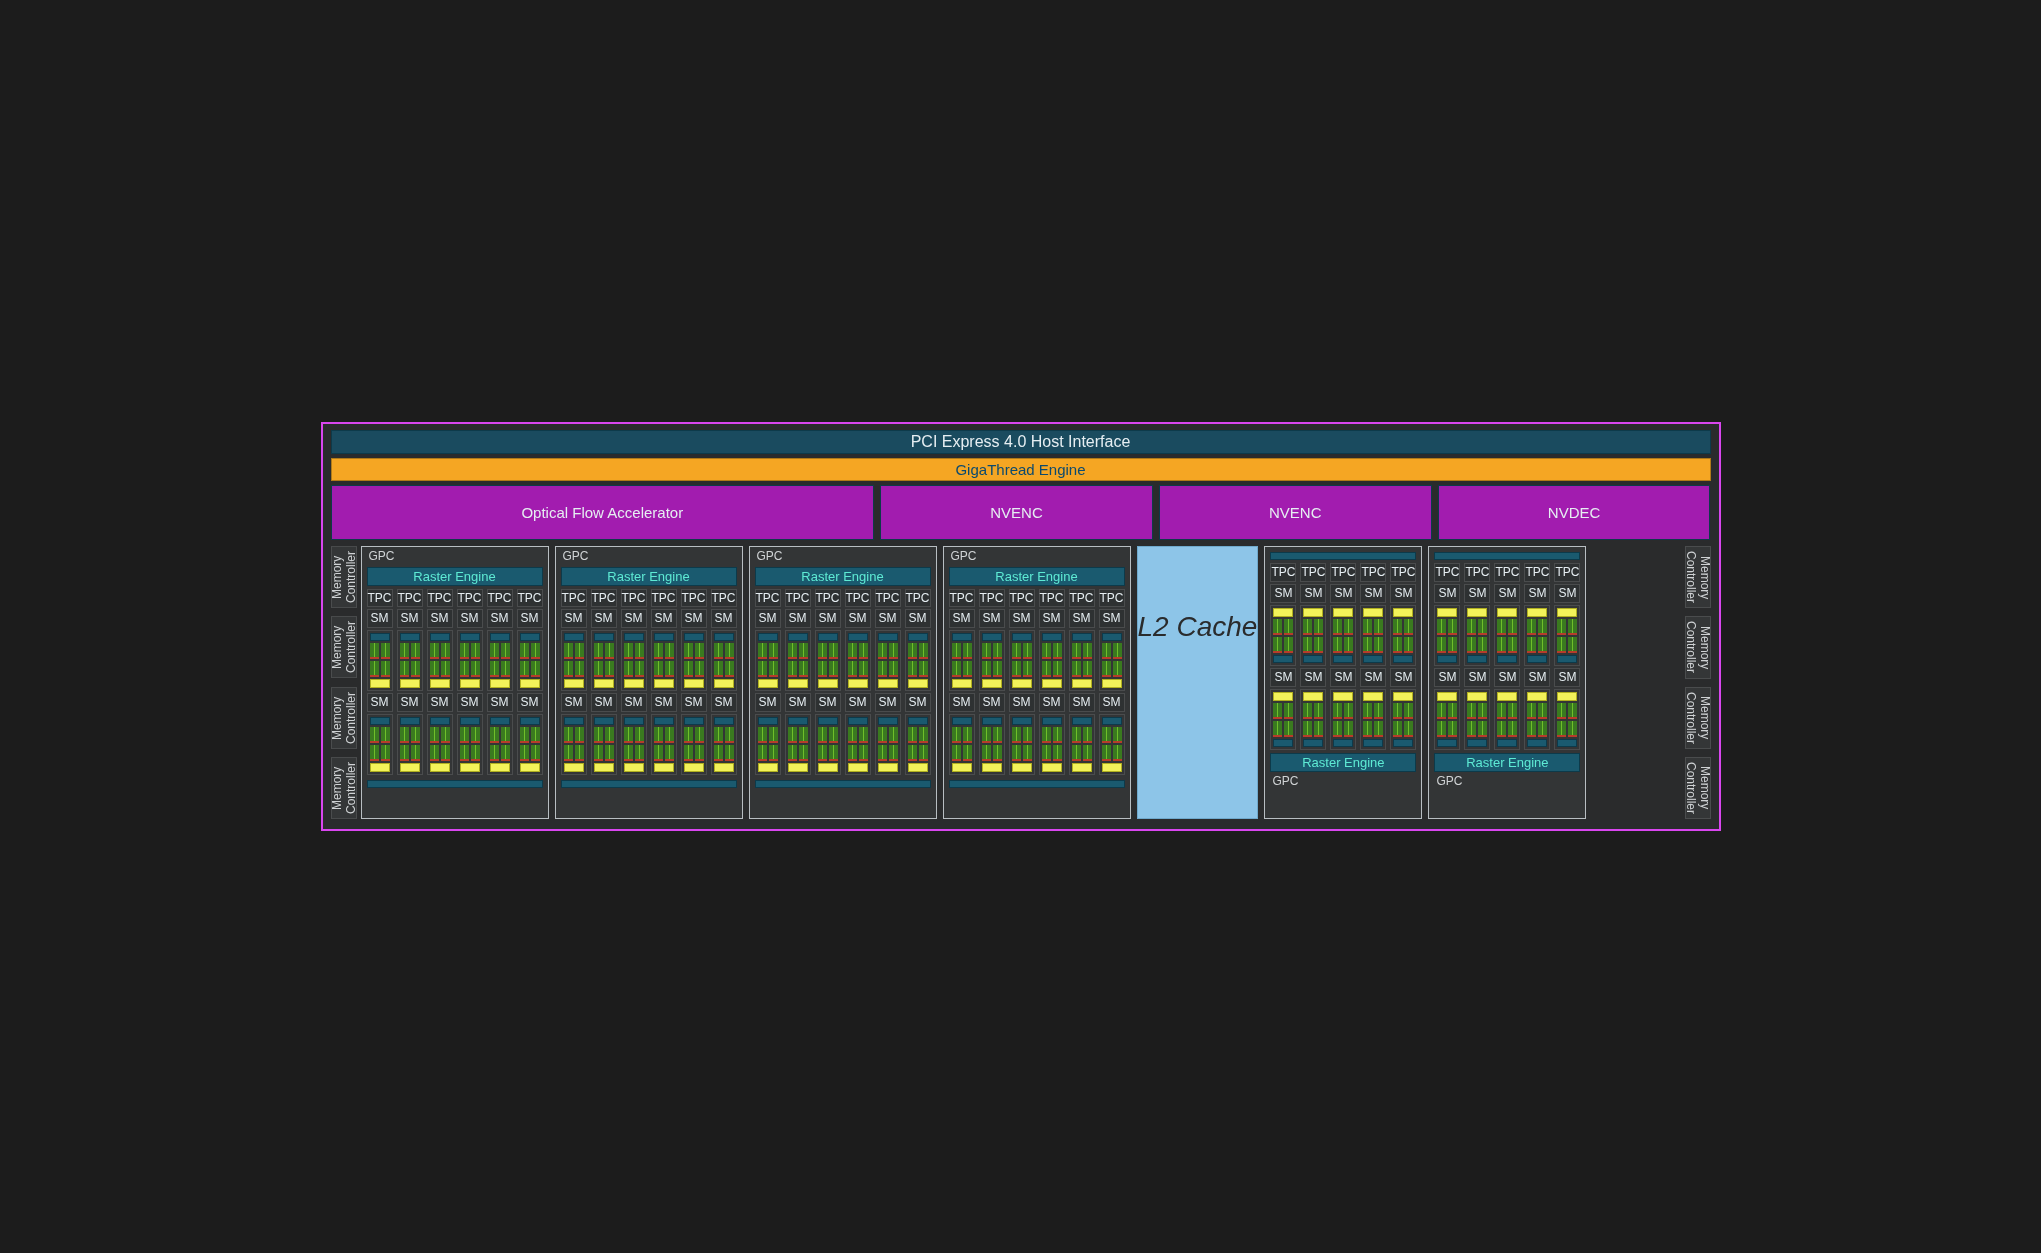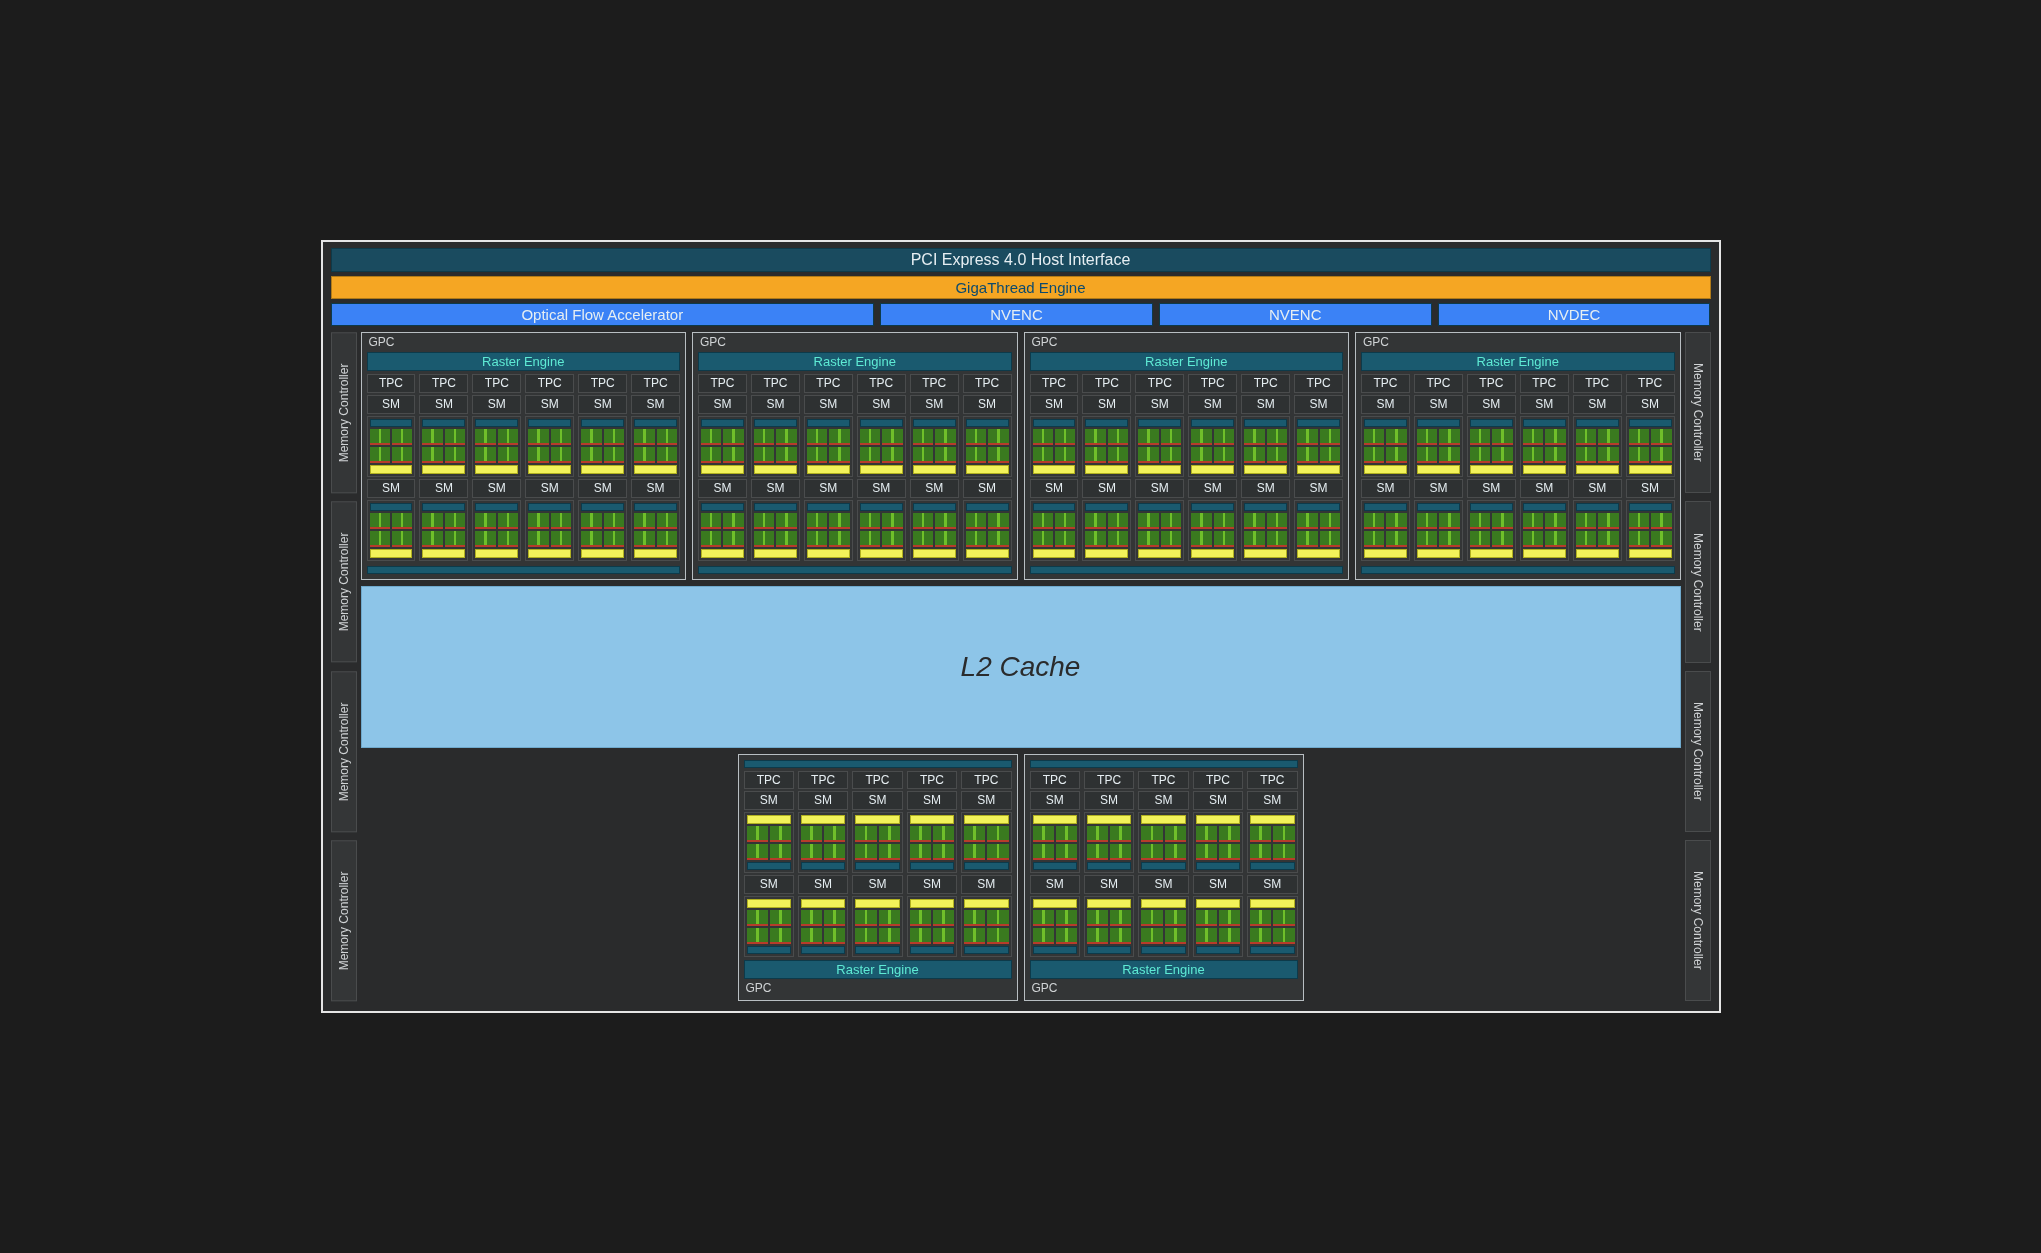--- a/index.html
+++ b/index.html
@@ -10,53 +10,53 @@
     color: #d8dde0;
     font-size: 14px;
     display: flex;
     align-items: center;
     justify-content: center;
     padding: 10px;
   }
   .chip {
     width: 1400px;
     background: #2a2b2c;
-    border: 2px solid #e5e5e5;
+    border: 2px solid #d946ef;
     padding: 6px 8px 10px 8px;
   }
   .bar {
     text-align: center;
     padding: 2px 0;
     margin-bottom: 4px;
     border: 1px solid #0d3a4a;
   }
   .bar-pci { background: #1a4b5f; color: #e6eef2; font-size: 16px; }
   .bar-giga { background: #f5a623; color: #0c4a6e; border-color: #b07a18; font-size: 15px; }
   .engines-row { display: flex; gap: 6px; margin-bottom: 6px; }
-  .engines-row .e { flex: 1; background: #3b82f6; border: 1px solid #0d3a4a; text-align: center; padding: 2px 0; color: #e6eef2; font-size: 15px; }
+  .engines-row .e { flex: 1; background: #a21caf; border: 1px solid #0d3a4a; text-align: center; padding: 18px 0; color: #e6eef2; font-size: 15px; }
   .engines-row .e.wide { flex: 2; }
 
   .body-row { display: flex; gap: 4px; align-items: stretch; }
   .mem-col { display: flex; flex-direction: column; gap: 8px; width: 26px; }
   .mem-ctrl {
     flex: 1;
     background: #343637;
     border: 1px solid #4a4c4d;
     writing-mode: vertical-rl;
     text-orientation: mixed;
     text-align: center;
     font-size: 12px;
     color: #d0d3d5;
     padding: 4px 2px;
     display: flex;
     align-items: center;
     justify-content: center;
   }
   .mem-col.left .mem-ctrl { transform: rotate(180deg); }
-  .center-col { flex: 1; display: flex; flex-direction: column; gap: 6px; }
+  .center-col { flex: 1; display: flex; gap: 6px; }
 
   .gpc-row { display: flex; gap: 6px; }
   .gpc-row.bottom { justify-content: center; }
   .gpc {
     flex: 1;
     background: #333536;
     border: 1px solid #b8bec2;
     padding: 3px 5px 5px 5px;
     display: flex;
     flex-direction: column;

